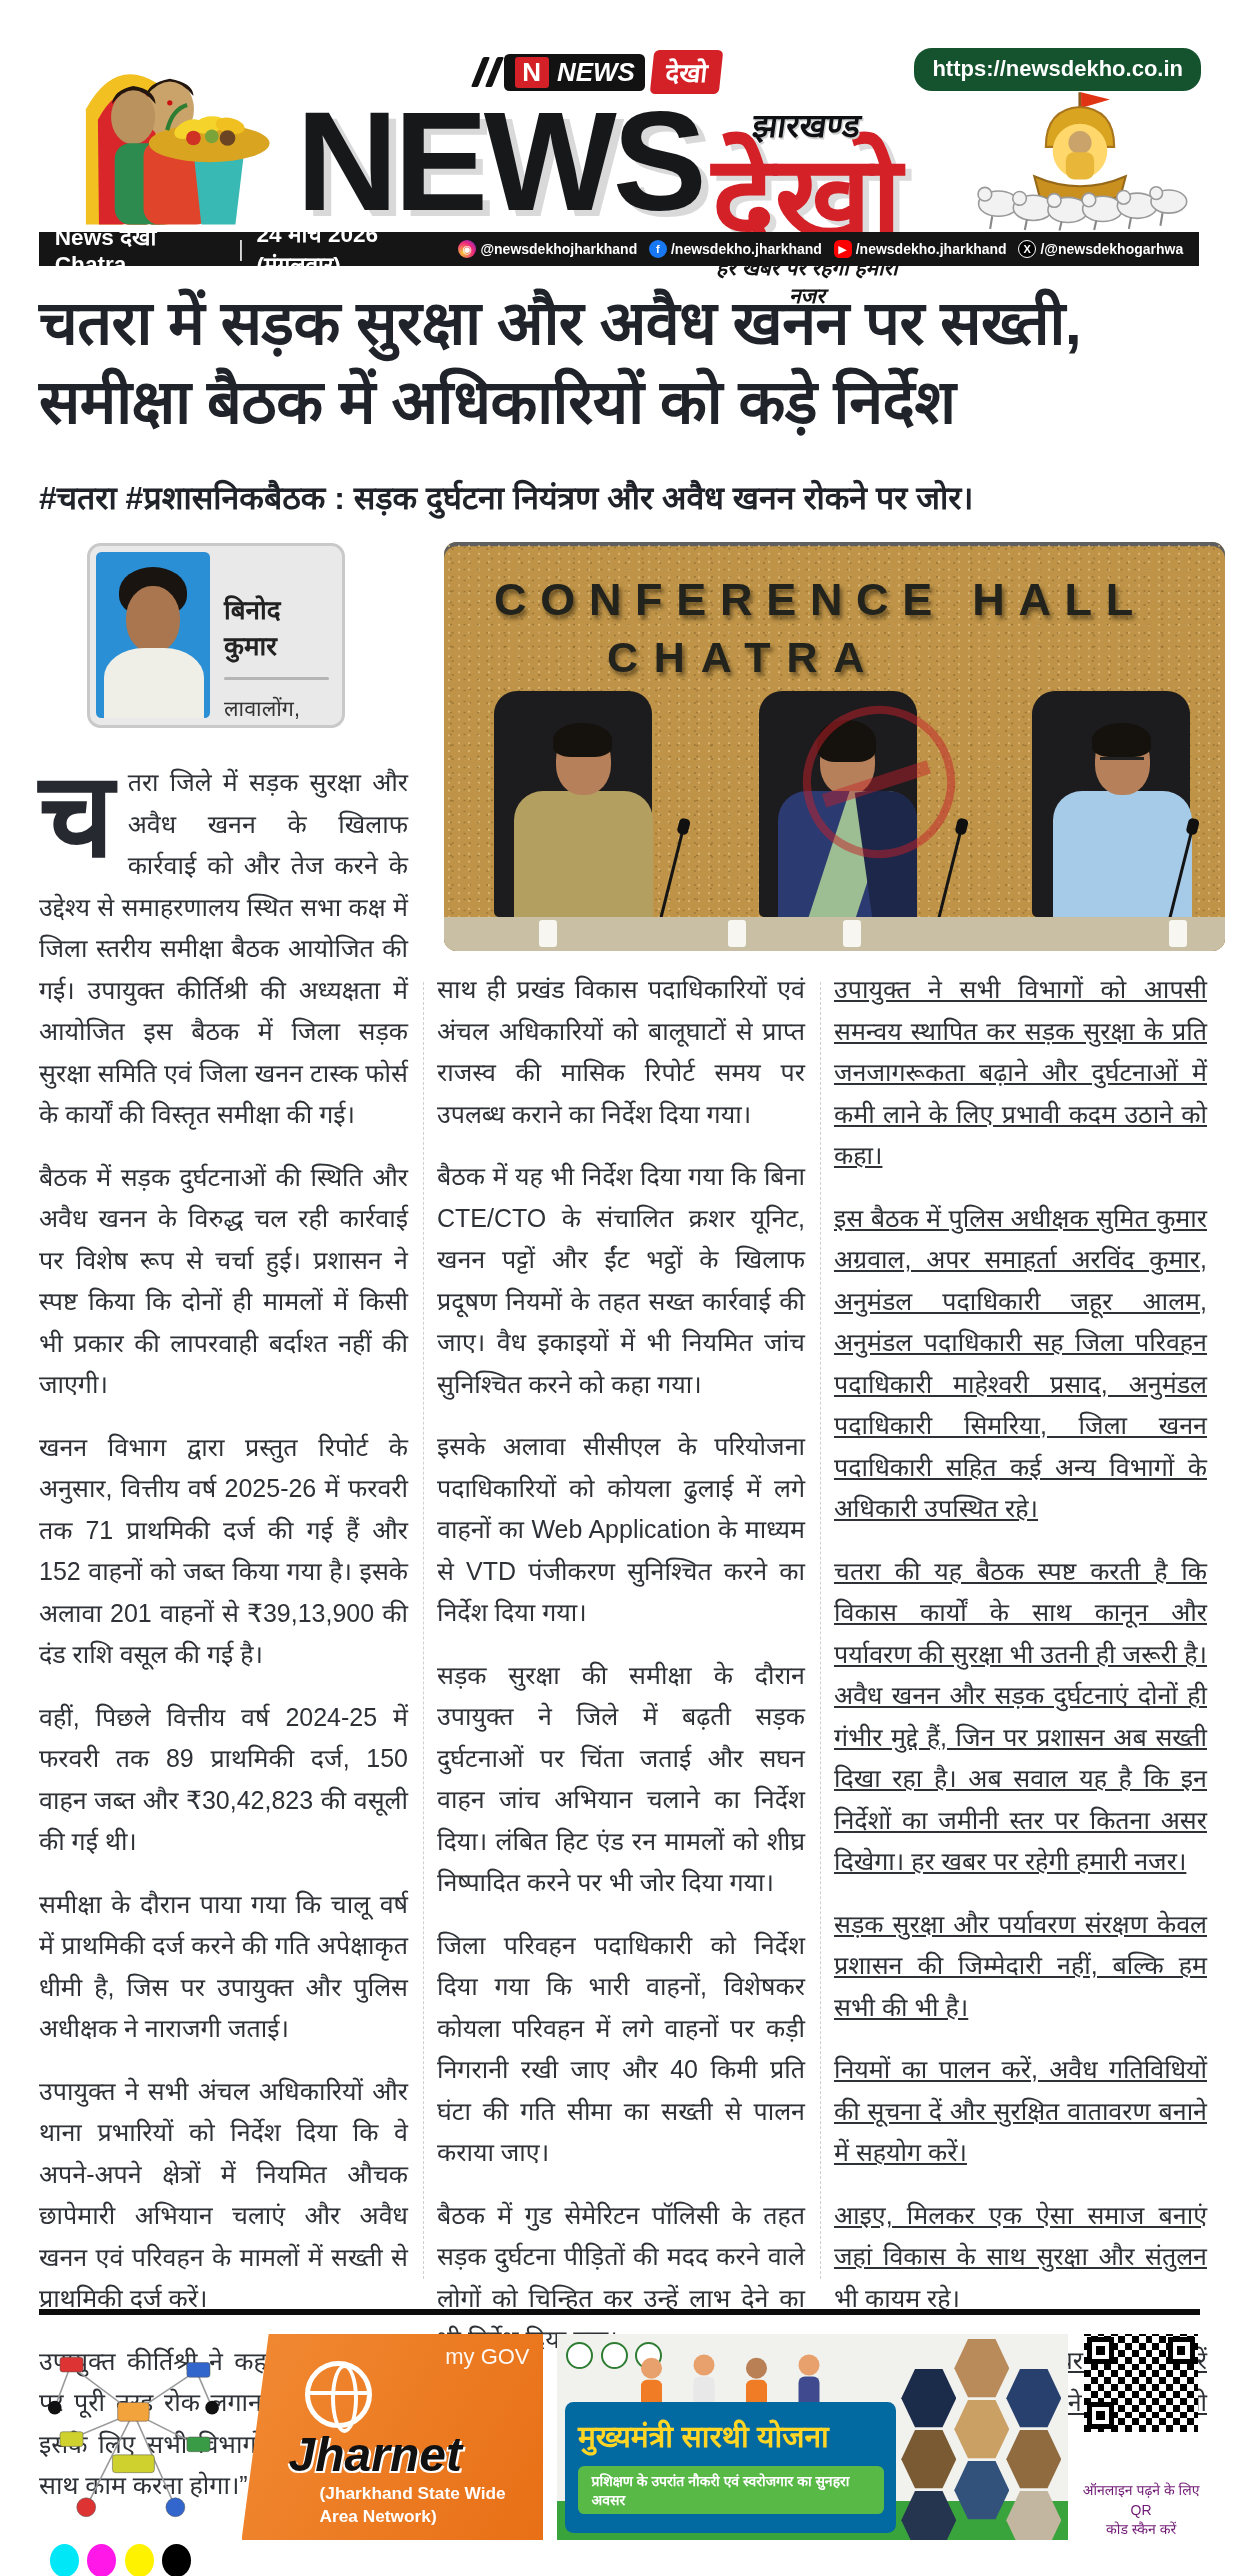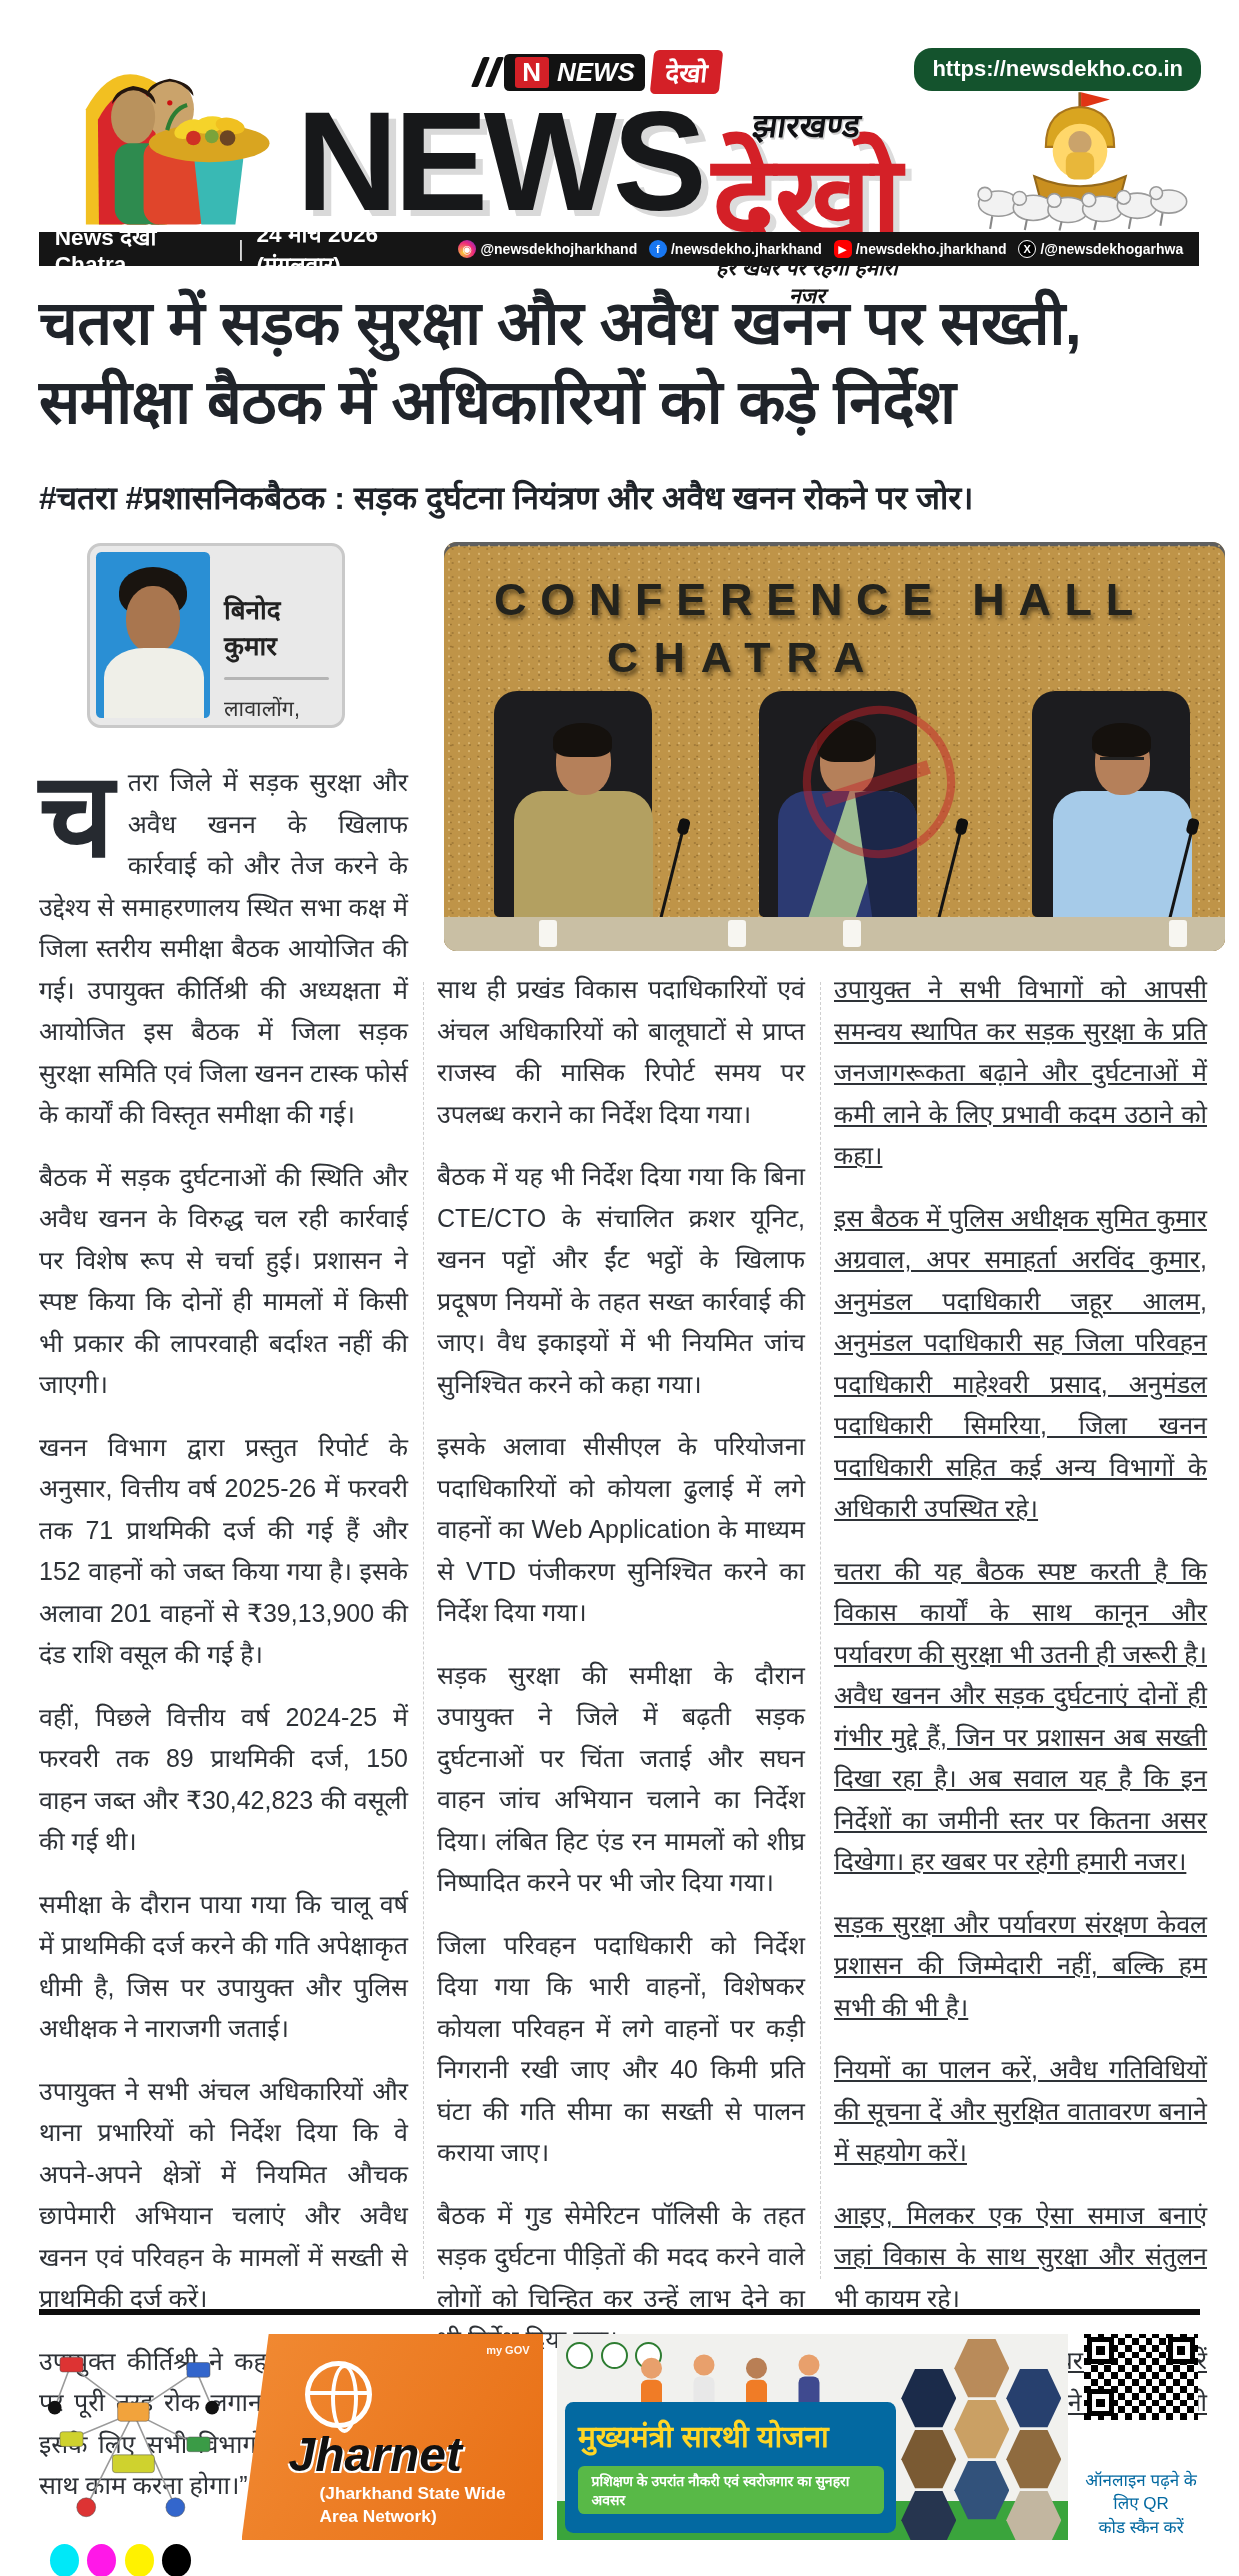--- a/index.html
+++ b/index.html
@@ -100,21 +100,21 @@
   .colrule{position:absolute;top:982px;height:1297px;border-left:1.6px dashed #cfcfcf;}
   .dropcap{float:left;font-size:118px;line-height:.82;font-weight:800;color:#262a30;margin:5.3px 13.7px 0 0;}
   .quote{margin:31.5px 0 0 34px;}
 
   
   .rule{position:absolute;left:39px;top:2309px;width:1161px;height:6.3px;background:#0d0d0d;}
   .banners{position:absolute;left:39px;top:2334px;width:1161px;height:206px;display:flex;gap:13.7px;}
   .net-art{width:189px;height:100%;}
   .jharnet{position:relative;width:302px;height:100%;background:linear-gradient(120deg,#f18a33,#e86f15);
            clip-path:polygon(9% 0,100% 0,100% 100%,0 100%);color:#fff;}
-  .mygov{position:absolute;right:13.7px;top:9.5px;font-size:11px;font-weight:700;opacity:.95;}
+  .mygov{position:absolute;right:13.7px;top:9.5px;font-size:22px;font-weight:400;opacity:.95;}
   .globe{position:absolute;left:63px;top:27px;width:67px;height:67px;border:5.3px solid #fff;border-radius:50%;}
   .globe:before{content:"";position:absolute;left:21px;top:-2.1px;width:19px;height:61px;border:4.2px solid #fff;border-radius:50%;}
   .globe:after{content:"";position:absolute;left:-3.2px;top:25px;width:63px;height:4.2px;background:#fff;}
   .jharnet-title{position:absolute;left:47px;top:93px;font-size:48px;font-weight:900;font-style:italic;color:#111;
                  text-shadow:2.1px 2.1px 0 #fff,-1.6px 1.6px 0 #fff;}
   .jharnet-sub{position:absolute;right:13.7px;bottom:11.6px;font-size:17.3px;font-weight:800;text-align:left;line-height:1.35;width:210px;}
   .saarthi{position:relative;width:512px;height:100%;background:#f1f1ee;overflow:hidden;}
   .saarthi .greenstrip{position:absolute;left:0;bottom:0;width:100%;height:39px;background:#3aa43c;}
   .saarthi .logos{position:absolute;left:9.5px;top:8.4px;display:flex;gap:7.4px;}
   .slogo{width:27px;height:27px;border-radius:50%;border:2.1px solid #2e7d32;background:#fff;}
@@ -127,21 +127,21 @@
           padding:5.3px 13.7px;border-radius:6.3px;}
   .hexwrap{position:absolute;right:4.2px;top:3.2px;width:163px;height:200px;}
   .hex{position:absolute;width:55px;height:62px;clip-path:polygon(25% 3%,75% 3%,100% 50%,75% 97%,25% 97%,0 50%);}
   .qrblock{width:118px;display:flex;flex-direction:column;align-items:center;}
   .qr{position:relative;width:114px;height:114px;background:
       repeating-linear-gradient(0deg,#000 0 6.8px,#fff 6.8px 13.7px),
       repeating-linear-gradient(90deg,#000 0 6.8px,#fff 6.8px 13.7px);
       background-blend-mode:difference;}
   .finder{position:absolute;width:27px;height:27px;background:#fff;border:5.3px solid #000;}
   .finder:before{content:"";position:absolute;left:4.2px;top:4.2px;width:8.4px;height:8.4px;background:#000;}
-  .qr-caption{margin-top:49px;font-size:17px;line-height:1.4;text-align:center;color:#0369a1;}
+  .qr-caption{margin-top:49px;font-size:14px;line-height:1.4;text-align:center;color:#701a75;}
   .cmyk{position:absolute;left:50px;top:2544px;display:flex;gap:8.4px;}
   .dot{width:29px;height:33px;border-radius:50%;}
 </style>
 </head>
 <body>
 
 <div class="page">
 
   <svg class="women-art" viewBox="0 0 505 350">
     <path d="M95 340 L95 120 Q150 20 230 70 L250 340 Z" fill="#f2c021"></path>

